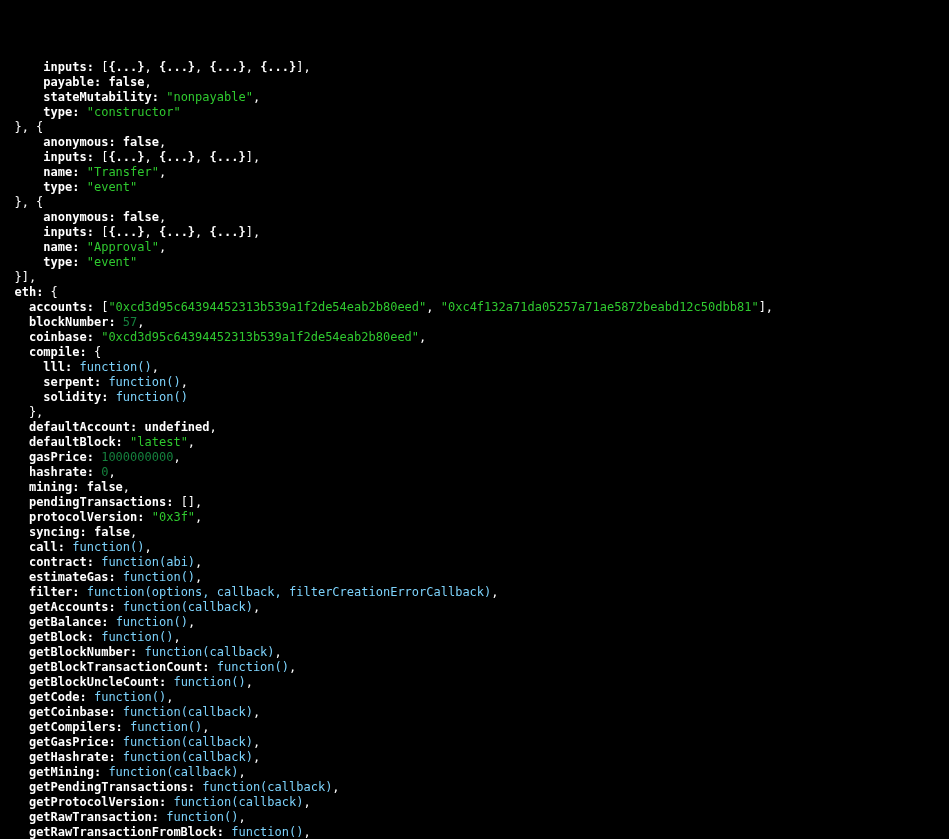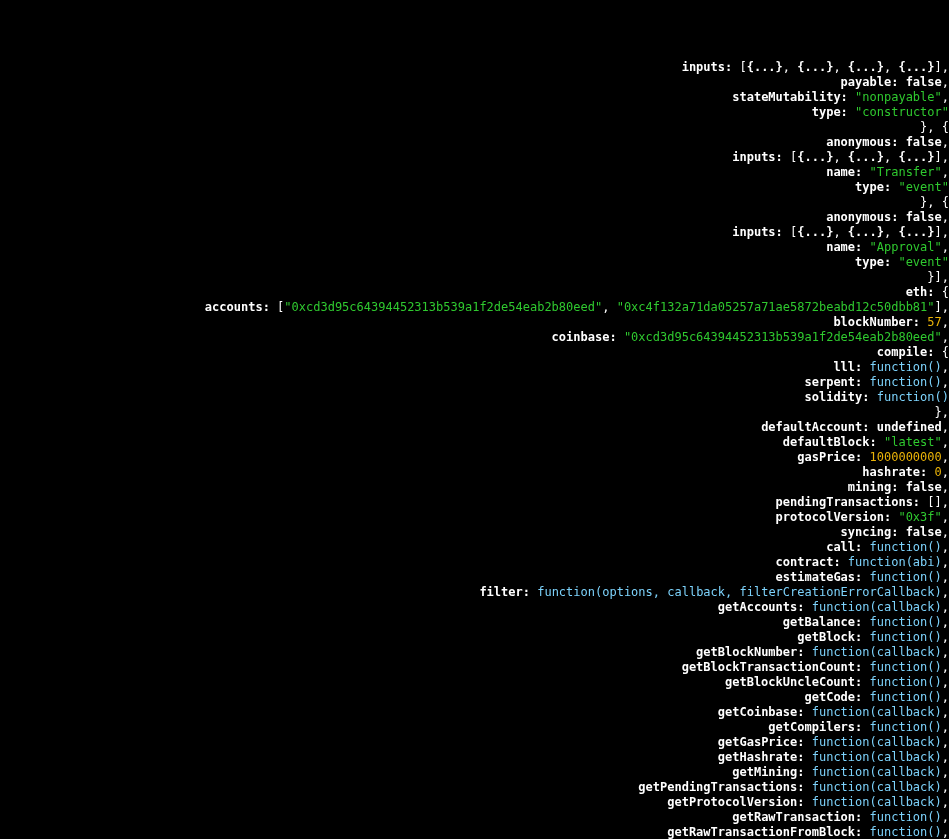--- a/index.html
+++ b/index.html
@@ -10,27 +10,26 @@
     font-size: 12px;
     line-height: 15px;
     color: #ffffff;
     width: 949px;
     height: 839px;
     overflow: hidden;
     white-space: pre;
   }
   .code {
     padding: 0;
-    text-align: right;
   }
   .k  { color: #ffffff; font-weight: bold; }  
   .w  { color: #ffffff; }                     
   .b  { color: #ffffff; font-weight: bold; }  
   .s  { color: #2fc92f; }                     
-  .n  { color: #eab308; margin-top: 44px; }                     
+  .n  { color: #15803d; margin-top: 44px; }                     
   .fn { color: #7dd3fc; }                     
 </style>
 </head>
 <body>
 
 
 
 <div class="code" id="code-container"><div><span class="w">      </span><span class="k">inputs:</span><span class="w"> [</span><span class="b">{...}</span><span class="w">, </span><span class="b">{...}</span><span class="w">, </span><span class="b">{...}</span><span class="w">, </span><span class="b">{...}</span><span class="w">],</span></div><div><span class="w">      </span><span class="k">payable:</span><span class="w"> </span><span class="b">false</span><span class="w">,</span></div><div><span class="w">      </span><span class="k">stateMutability:</span><span class="w"> </span><span class="s">"nonpayable"</span><span class="w">,</span></div><div><span class="w">      </span><span class="k">type:</span><span class="w"> </span><span class="s">"constructor"</span></div><div><span class="w">  }, {</span></div><div><span class="w">      </span><span class="k">anonymous:</span><span class="w"> </span><span class="b">false</span><span class="w">,</span></div><div><span class="w">      </span><span class="k">inputs:</span><span class="w"> [</span><span class="b">{...}</span><span class="w">, </span><span class="b">{...}</span><span class="w">, </span><span class="b">{...}</span><span class="w">],</span></div><div><span class="w">      </span><span class="k">name:</span><span class="w"> </span><span class="s">"Transfer"</span><span class="w">,</span></div><div><span class="w">      </span><span class="k">type:</span><span class="w"> </span><span class="s">"event"</span></div><div><span class="w">  }, {</span></div><div><span class="w">      </span><span class="k">anonymous:</span><span class="w"> </span><span class="b">false</span><span class="w">,</span></div><div><span class="w">      </span><span class="k">inputs:</span><span class="w"> [</span><span class="b">{...}</span><span class="w">, </span><span class="b">{...}</span><span class="w">, </span><span class="b">{...}</span><span class="w">],</span></div><div><span class="w">      </span><span class="k">name:</span><span class="w"> </span><span class="s">"Approval"</span><span class="w">,</span></div><div><span class="w">      </span><span class="k">type:</span><span class="w"> </span><span class="s">"event"</span></div><div><span class="w">  }],</span></div><div><span class="w">  </span><span class="k">eth:</span><span class="w"> {</span></div><div><span class="w">    </span><span class="k">accounts:</span><span class="w"> [</span><span class="s">"0xcd3d95c64394452313b539a1f2de54eab2b80eed"</span><span class="w">, </span><span class="s">"0xc4f132a71da05257a71ae5872beabd12c50dbb81"</span><span class="w">],</span></div><div><span class="w">    </span><span class="k">blockNumber:</span><span class="w"> </span><span class="n">57</span><span class="w">,</span></div><div><span class="w">    </span><span class="k">coinbase:</span><span class="w"> </span><span class="s">"0xcd3d95c64394452313b539a1f2de54eab2b80eed"</span><span class="w">,</span></div><div><span class="w">    </span><span class="k">compile:</span><span class="w"> {</span></div><div><span class="w">      </span><span class="k">lll:</span><span class="w"> </span><span class="fn">function()</span><span class="w">,</span></div><div><span class="w">      </span><span class="k">serpent:</span><span class="w"> </span><span class="fn">function()</span><span class="w">,</span></div><div><span class="w">      </span><span class="k">solidity:</span><span class="w"> </span><span class="fn">function()</span></div><div><span class="w">    },</span></div><div><span class="w">    </span><span class="k">defaultAccount:</span><span class="w"> </span><span class="b">undefined</span><span class="w">,</span></div><div><span class="w">    </span><span class="k">defaultBlock:</span><span class="w"> </span><span class="s">"latest"</span><span class="w">,</span></div><div><span class="w">    </span><span class="k">gasPrice:</span><span class="w"> </span><span class="n">1000000000</span><span class="w">,</span></div><div><span class="w">    </span><span class="k">hashrate:</span><span class="w"> </span><span class="n">0</span><span class="w">,</span></div><div><span class="w">    </span><span class="k">mining:</span><span class="w"> </span><span class="b">false</span><span class="w">,</span></div><div><span class="w">    </span><span class="k">pendingTransactions:</span><span class="w"> [],</span></div><div><span class="w">    </span><span class="k">protocolVersion:</span><span class="w"> </span><span class="s">"0x3f"</span><span class="w">,</span></div><div><span class="w">    </span><span class="k">syncing:</span><span class="w"> </span><span class="b">false</span><span class="w">,</span></div><div><span class="w">    </span><span class="k">call:</span><span class="w"> </span><span class="fn">function()</span><span class="w">,</span></div><div><span class="w">    </span><span class="k">contract:</span><span class="w"> </span><span class="fn">function(abi)</span><span class="w">,</span></div><div><span class="w">    </span><span class="k">estimateGas:</span><span class="w"> </span><span class="fn">function()</span><span class="w">,</span></div><div><span class="w">    </span><span class="k">filter:</span><span class="w"> </span><span class="fn">function(options, callback, filterCreationErrorCallback)</span><span class="w">,</span></div><div><span class="w">    </span><span class="k">getAccounts:</span><span class="w"> </span><span class="fn">function(callback)</span><span class="w">,</span></div><div><span class="w">    </span><span class="k">getBalance:</span><span class="w"> </span><span class="fn">function()</span><span class="w">,</span></div><div><span class="w">    </span><span class="k">getBlock:</span><span class="w"> </span><span class="fn">function()</span><span class="w">,</span></div><div><span class="w">    </span><span class="k">getBlockNumber:</span><span class="w"> </span><span class="fn">function(callback)</span><span class="w">,</span></div><div><span class="w">    </span><span class="k">getBlockTransactionCount:</span><span class="w"> </span><span class="fn">function()</span><span class="w">,</span></div><div><span class="w">    </span><span class="k">getBlockUncleCount:</span><span class="w"> </span><span class="fn">function()</span><span class="w">,</span></div><div><span class="w">    </span><span class="k">getCode:</span><span class="w"> </span><span class="fn">function()</span><span class="w">,</span></div><div><span class="w">    </span><span class="k">getCoinbase:</span><span class="w"> </span><span class="fn">function(callback)</span><span class="w">,</span></div><div><span class="w">    </span><span class="k">getCompilers:</span><span class="w"> </span><span class="fn">function()</span><span class="w">,</span></div><div><span class="w">    </span><span class="k">getGasPrice:</span><span class="w"> </span><span class="fn">function(callback)</span><span class="w">,</span></div><div><span class="w">    </span><span class="k">getHashrate:</span><span class="w"> </span><span class="fn">function(callback)</span><span class="w">,</span></div><div><span class="w">    </span><span class="k">getMining:</span><span class="w"> </span><span class="fn">function(callback)</span><span class="w">,</span></div><div><span class="w">    </span><span class="k">getPendingTransactions:</span><span class="w"> </span><span class="fn">function(callback)</span><span class="w">,</span></div><div><span class="w">    </span><span class="k">getProtocolVersion:</span><span class="w"> </span><span class="fn">function(callback)</span><span class="w">,</span></div><div><span class="w">    </span><span class="k">getRawTransaction:</span><span class="w"> </span><span class="fn">function()</span><span class="w">,</span></div><div><span class="w">    </span><span class="k">getRawTransactionFromBlock:</span><span class="w"> </span><span class="fn">function()</span><span class="w">,</span></div></div>
 
 

